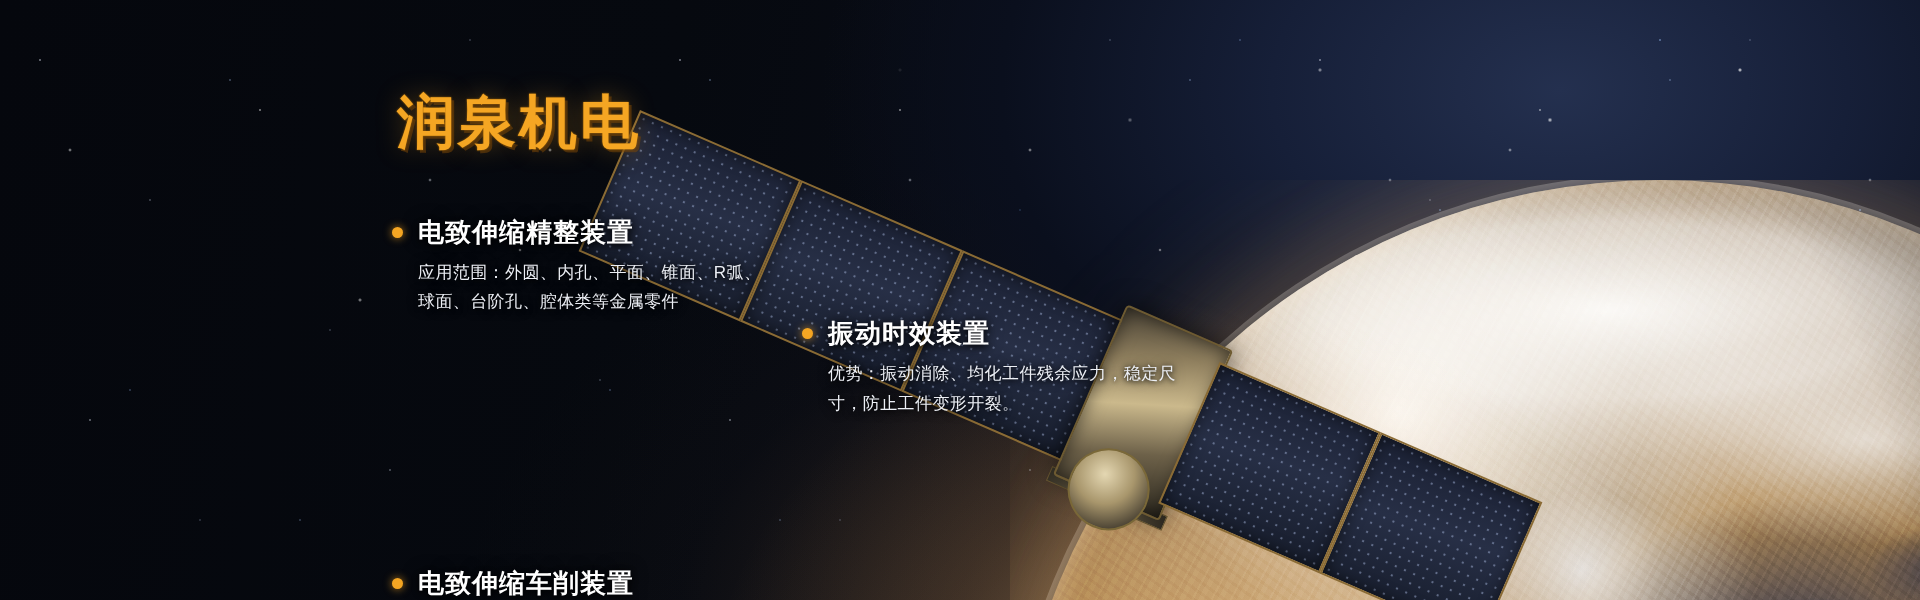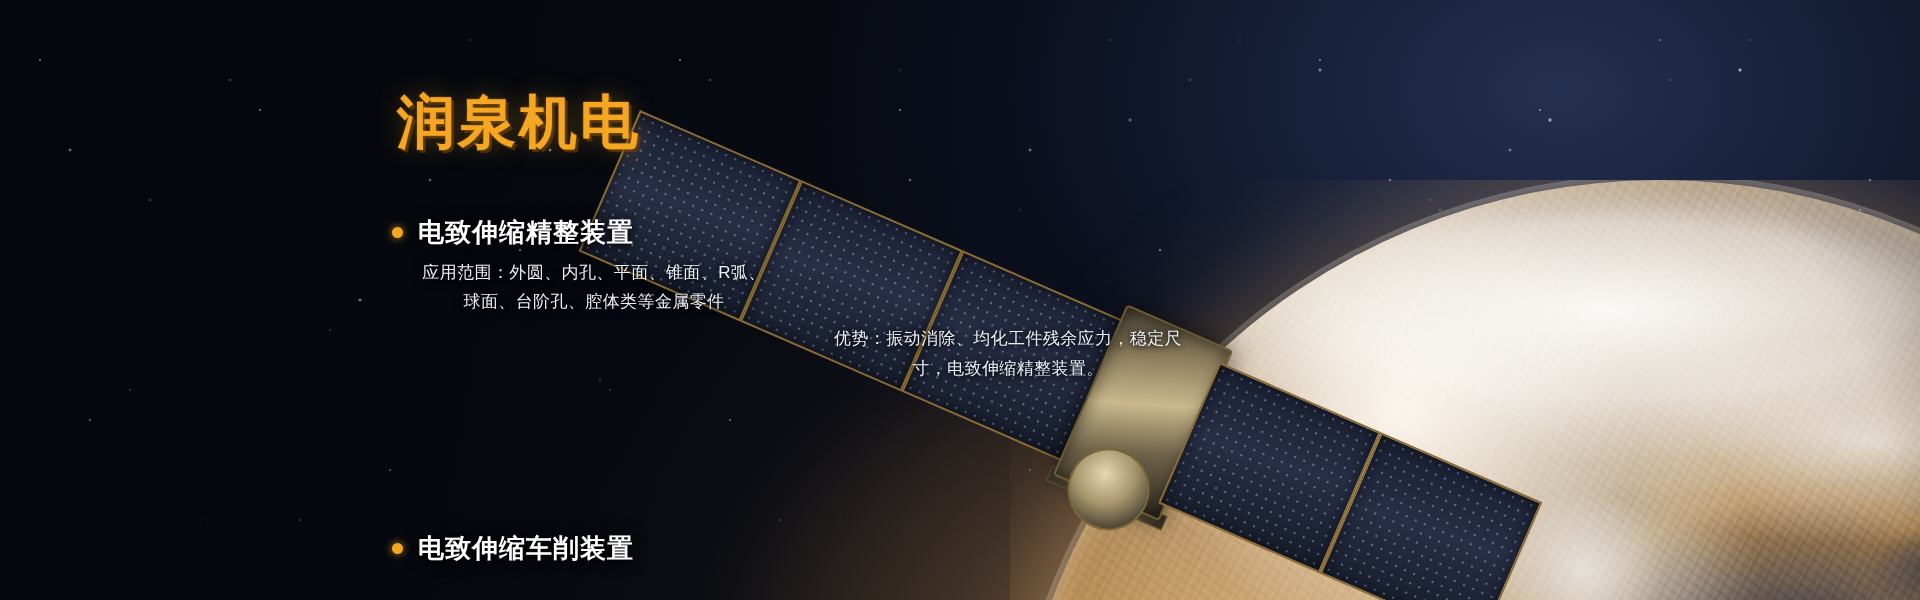--- a/index.html
+++ b/index.html
@@ -153,21 +153,21 @@
     color:#f5a623;
     text-shadow:0 0 2px #b06e08, 3px 3px 0 rgba(120,70,8,.55), 0 0 24px rgba(245,166,35,.35);
     white-space:nowrap;
   }
   .grid{position:absolute;left:392px;top:215px;width:880px;}
   .col{position:absolute;width:420px;}
   .col-l{left:0;}
   .col-r{left:410px;}
   .row-1{top:0;}
   .row-2{top:148px;}
-  .feature{position:relative;text-align:center;}
+  .feature{position:relative;}
   .feat-head{display:flex;align-items:center;gap:15px;white-space:nowrap;}
   .dot{
     width:11px;height:11px;border-radius:50%;background:#f5a623;flex:0 0 auto;
     box-shadow:0 0 8px rgba(245,166,35,.75);
   }
   .feat-title{
     font-size:26px;font-weight:bold;color:#ffffff;letter-spacing:1px;
     text-shadow:0 2px 6px rgba(0,0,0,.95), 0 0 16px rgba(0,0,0,.8);
   }
   .feat-desc{
@@ -217,21 +217,25 @@
 
       <div class="col col-l row-1 feature">
         <div class="feat-head">
           <span class="dot"></span>
           <span class="feat-title">电致伸缩精整装置</span>
         </div>
         <div class="feat-desc">应用范围：外圆、内孔、平面、锥面、R弧、球面、台阶孔、腔体类等金属零件</div>
       </div>
 
       <div class="col col-r row-1 feature">
-        <div class="feat-desc">优势：振动消除、均化工件残余应力，稳定尺寸，电致伸缩精整装置。</div>
+        <div class="feat-head">
+          <span class="dot"></span>
+          <span class="feat-title">振动时效装置</span>
+        </div>
+        <div class="feat-desc">优势：振动消除、均化工件残余应力，稳定尺寸，防止工件变形开裂。</div>
       </div>
 
       <div class="col col-l row-2 feature">
         <div class="feat-head">
           <span class="dot"></span>
           <span class="feat-title">电致伸缩车削装置</span>
         </div>
 
       </div>
 

